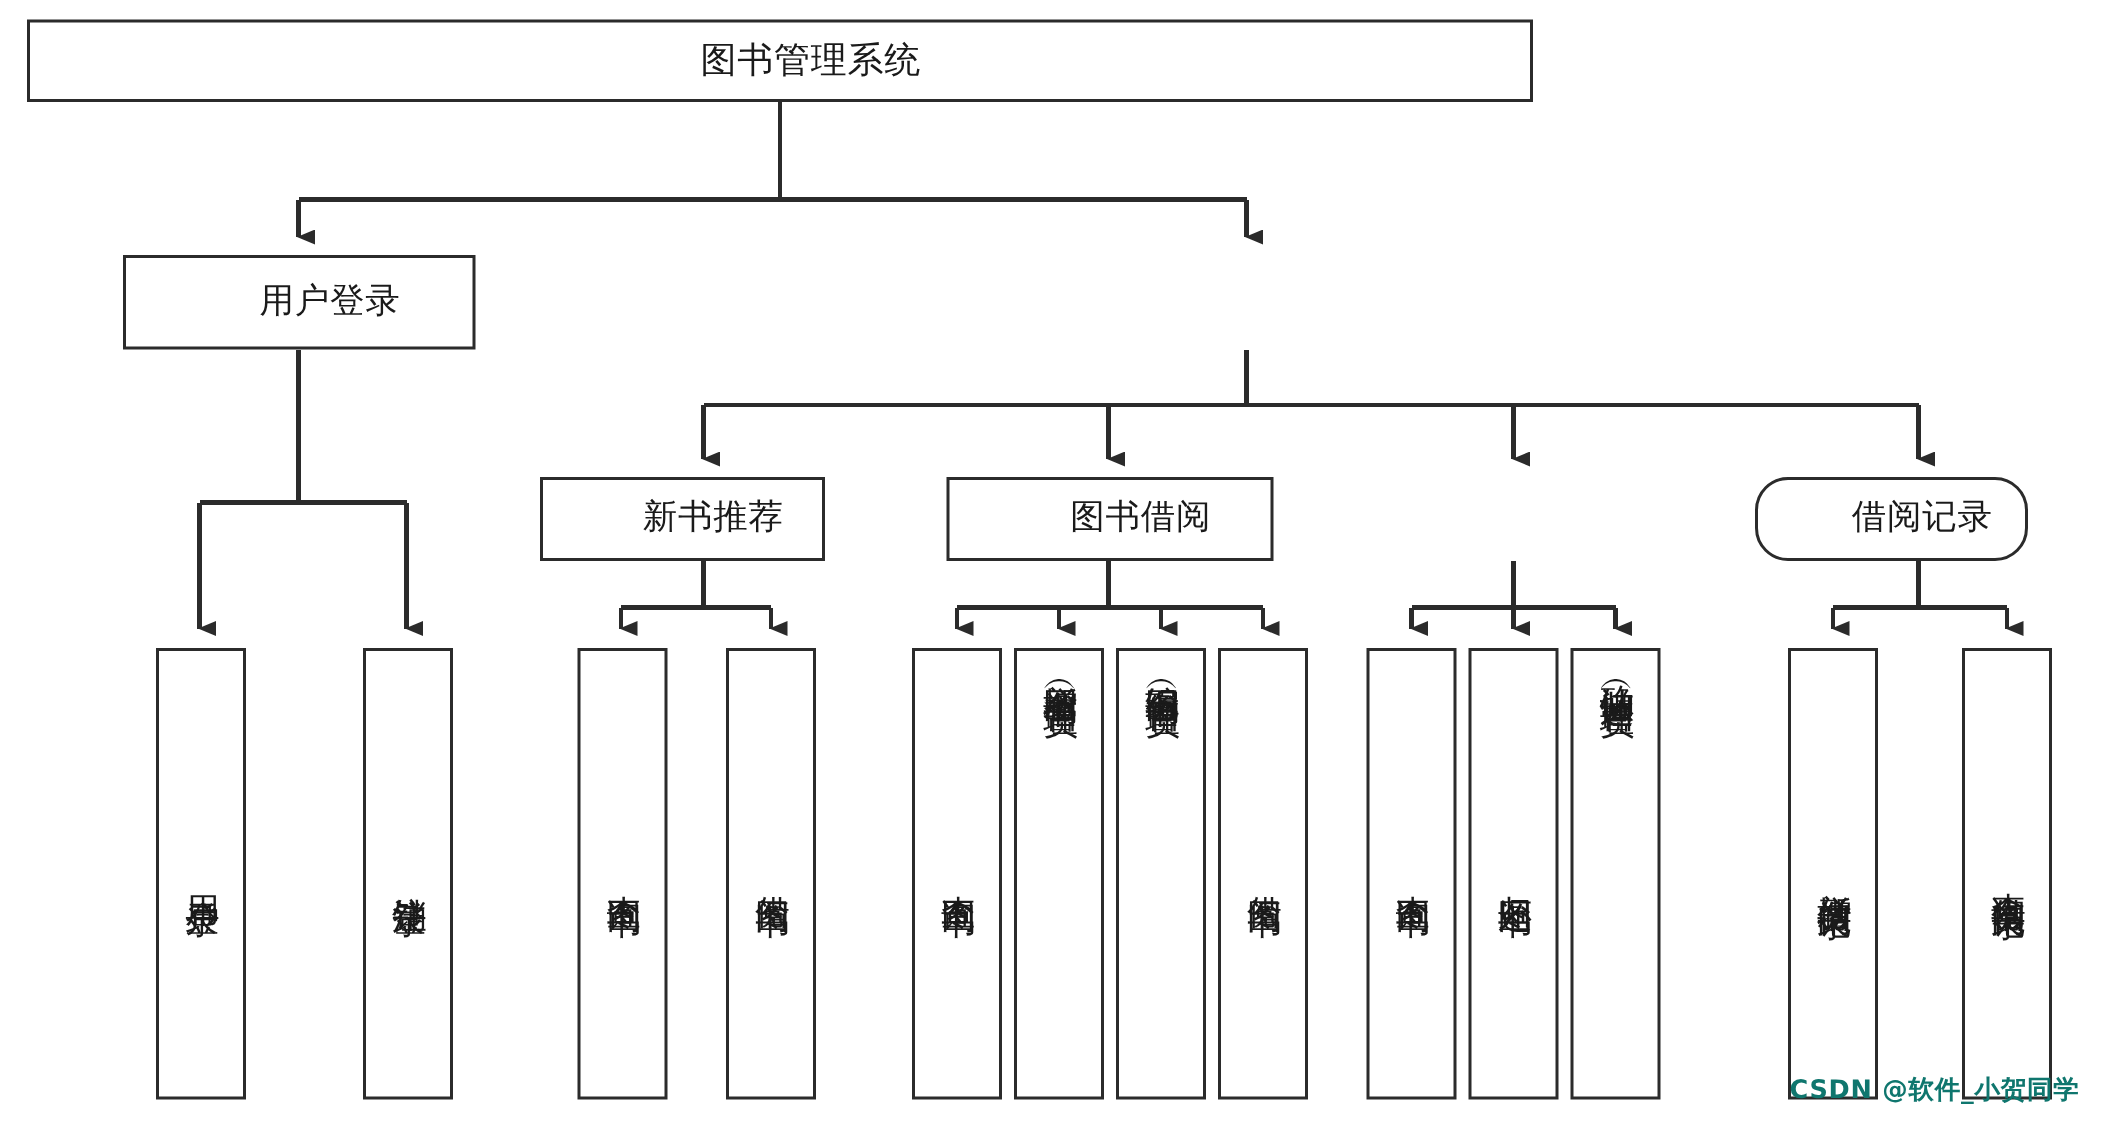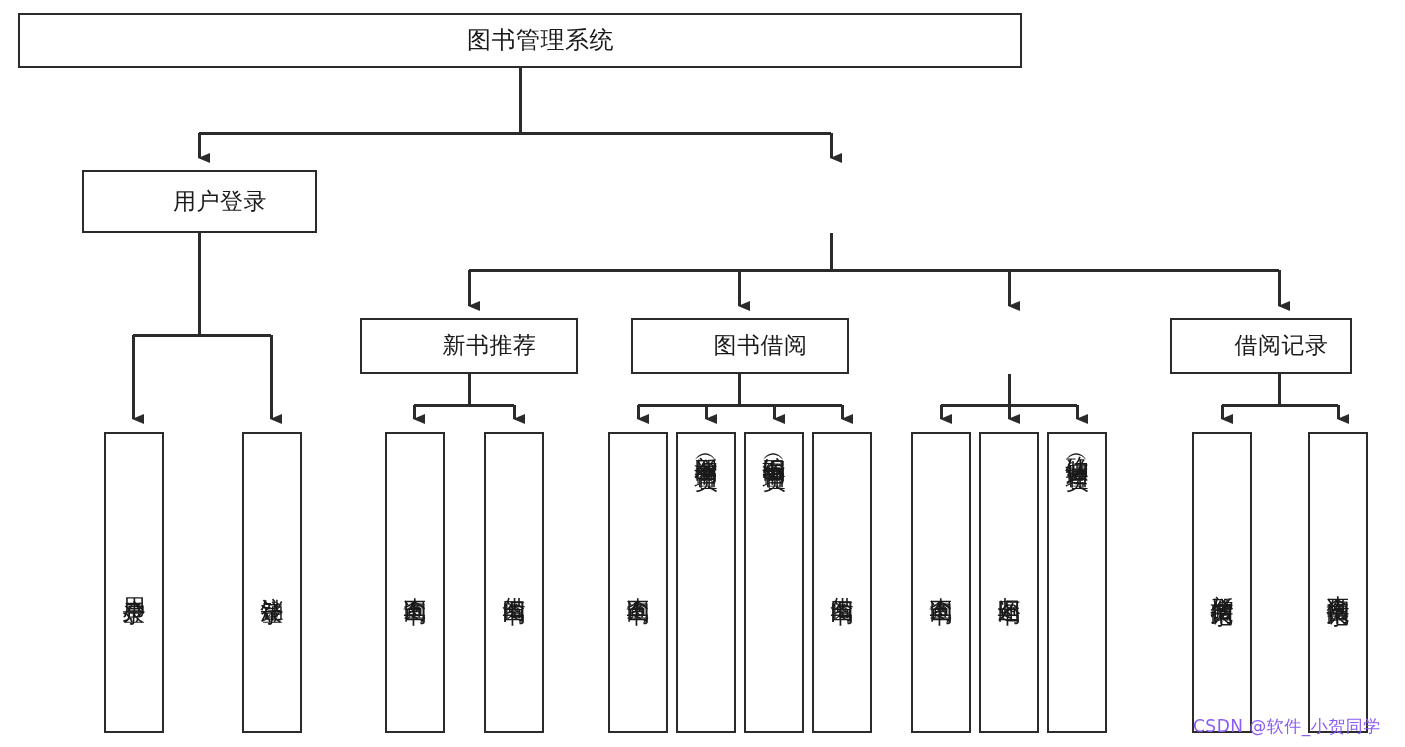--- a/index.html
+++ b/index.html
@@ -62,24 +62,25 @@
     font-size: 23px;
     line-height: 1.18;
     letter-spacing: 2px;
   }
   .node.vertical.tall-text {
     align-items: flex-start;
   }
   .watermark {
     position: absolute;
     font-size: 17px;
-    color: #8b5cf6;
+    color: #0f766e;
     letter-spacing: 0.5px;
     white-space: nowrap;
     user-select: none;
+    font-weight: bold;
   }
 </style>
 </head>
 <body>
 
 <div id="diagram-root">
 
   <svg id="diagram-svg" viewBox="0 0 1405 747" xmlns="http://www.w3.org/2000/svg">
     <defs>
       <marker id="arrowhead" markerWidth="10" markerHeight="12" refX="5" refY="11" orient="auto" markerUnits="userSpaceOnUse">
@@ -131,27 +132,27 @@
   </svg>
 
   <div class="node horizontal root" style="left:18px; top:13px; width:1004px; height:55px;">
     <span class="node-label">图书管理系统</span>
   </div>
 
   <div class="node horizontal" style="left:82px; top:170px; width:235px; height:63px;">
     <span class="node-label">用户登录</span>
   </div>
 
-  <div class="node horizontal" style="left:360px; top:318px; width:218px; height:56px;">
+  <div class="node horizontal" style="left:360px; top:318px; width:190px; height:56px;">
     <span class="node-label">新书推荐</span>
   </div>
   <div class="node horizontal" style="left:631px; top:318px; width:218px; height:56px;">
     <span class="node-label">图书借阅</span>
   </div>
-  <div class="node horizontal" style="left:1170px; top:318px; width:182px; height:56px;">
+  <div class="node horizontal" style="left:1170px; top:318px; width:182px; height:56px;border-radius:22px;">
     <span class="node-label">借阅记录</span>
   </div>
 
   <div class="node vertical" style="left:104px; top:432px; width:60px; height:301px;">
     <span class="node-label">用户登录</span>
   </div>
   <div class="node vertical" style="left:242px; top:432px; width:60px; height:301px;">
     <span class="node-label">注销登录</span>
   </div>
 

